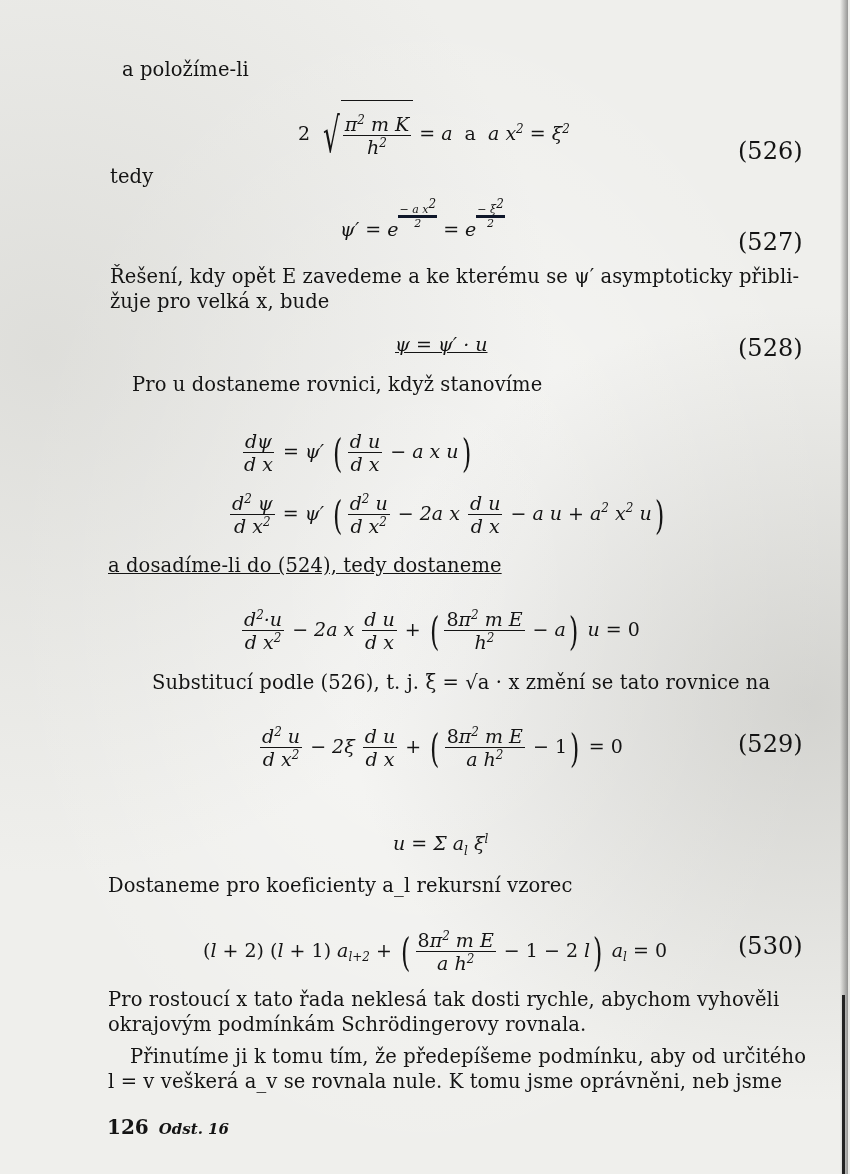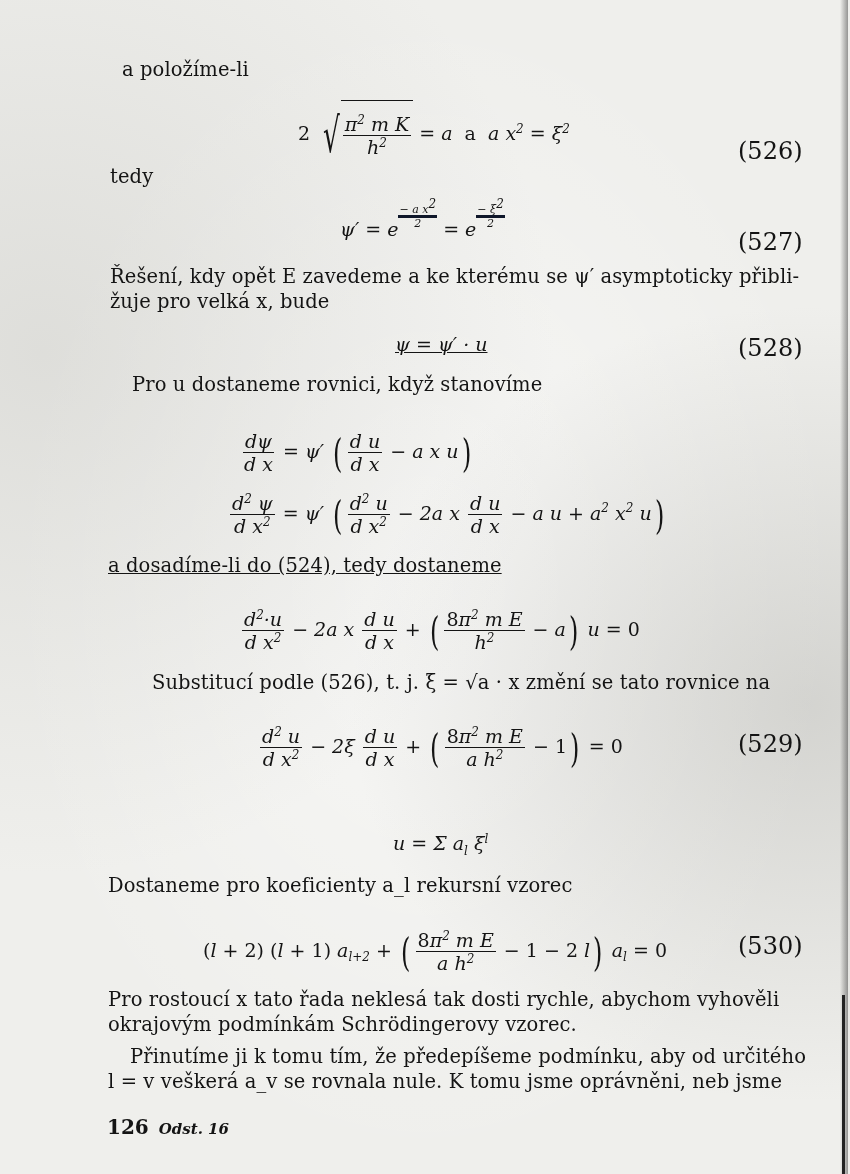--- a/index.html
+++ b/index.html
@@ -142,20 +142,20 @@
 
   <div class="eq" style="left:203px;top:917px;">
     <span class="up">(</span>l + <span class="up">2)</span> <span class="up">(</span>l + <span class="up">1)</span> a<sub>l+2</sub> + <span class="paren">(</span><span class="frac">
         <span class="num"><span class="up">8</span>π<sup>2</sup> m E</span>
         <span>a h<sup>2</sup></span>
       </span> − <span class="up">1</span> − <span class="up">2</span> l<span class="paren">)</span> a<sub>l</sub> = <span class="up">0</span>
   </div>
   <div class="eqno" style="top:932px;">(530)</div>
 
   <div class="t" style="left:108px;top:988px;">Pro rostoucí x tato řada neklesá tak dosti rychle, abychom vyhověli</div>
-  <div class="t" style="left:108px;top:1013px;">okrajovým podmínkám Schrödingerovy vzorec.</div>
+  <div class="t" style="left:108px;top:1013px;">okrajovým podmínkám Schrödingerovy rovnala.</div>
   <div class="t" style="left:130px;top:1045px;">Přinutíme ji k tomu tím, že předepíšeme podmínku, aby od určitého</div>
   <div class="t" style="left:108px;top:1070px;">l = v veškerá a_v se rovnala nule. K tomu jsme oprávněni, neb jsme</div>
 
   <div class="footer">
     <span>126</span><span class="sect">Odst. 16</span>
   </div>
 </div>
 
 </body></html>

